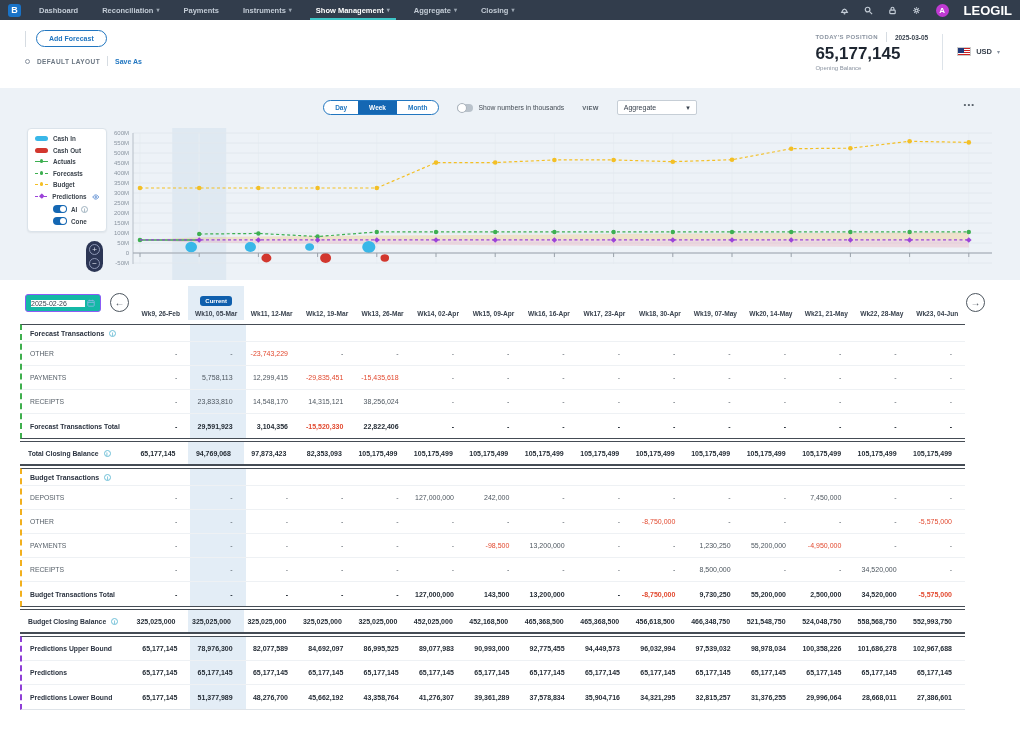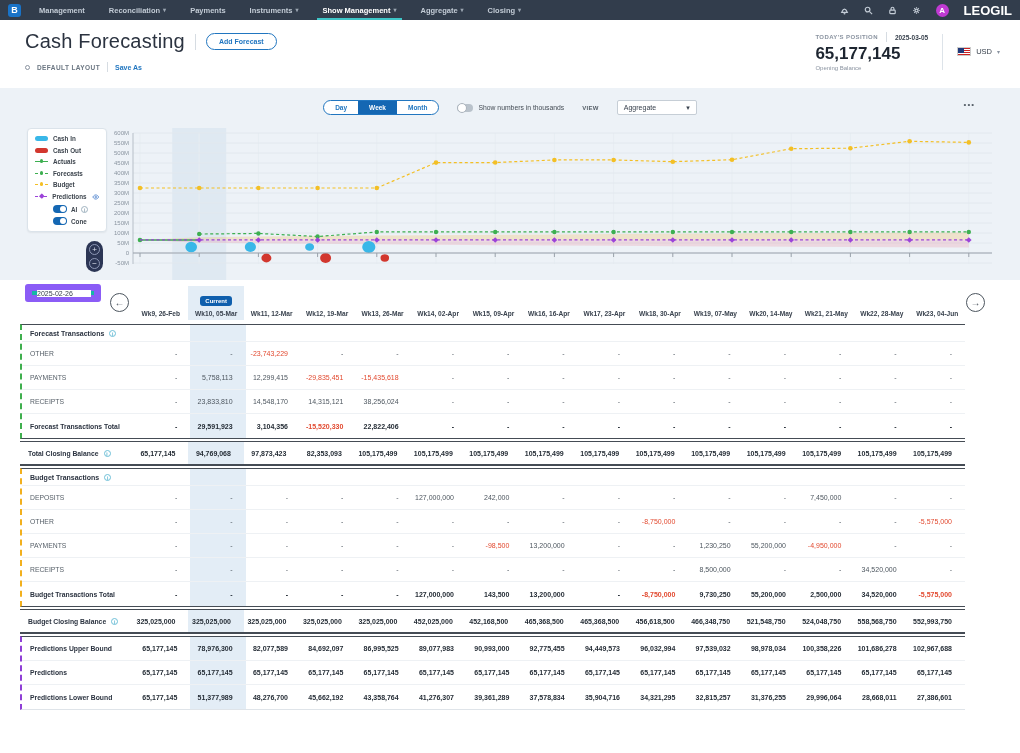--- a/index.html
+++ b/index.html
@@ -41,21 +41,21 @@
   .pos-block { text-align:left; }
   .pos-top { display:flex; align-items:center; gap:8px; }
   .pos-label { font-size:6px; color:#8a93a0; font-weight:bold; letter-spacing:.4px; }
   .pos-date { font-size:6.5px; color:#39424e; font-weight:bold; }
   .pos-amount { font-size:17px; font-weight:bold; color:#1d2530; margin:2px 0 1px; }
   .pos-caption { font-size:6px; color:#8a93a0; }
   .vdiv3 { width:1px; height:36px; background:#dde3e9; }
   .currency { display:flex; align-items:center; gap:5px; cursor:pointer; }
   .flag { width:14px; height:9px; position:relative; background:repeating-linear-gradient(#c22 0 1px,#fff 1px 2px); border:.5px solid #ccc; }
   .flag::after { content:""; position:absolute; left:0; top:0; width:6px; height:4.5px; background:#223a7a; }
-  .cur-code { font-size:7.5px; font-weight:normal; color:#39424e; }
+  .cur-code { font-size:7.5px; font-weight:bold; color:#39424e; }
 
   
   .chart-area { height:192px; background:#edf2f7; position:relative; }
   .chart-toolbar { position:absolute; left:0; right:0; top:12px; display:flex; justify-content:center; align-items:center; gap:18px; z-index:5; }
   .segmented { display:flex; border:1px solid #2176c0; border-radius:9px; overflow:hidden; background:#fff; }
   .seg { font-size:6.5px; font-weight:bold; color:#2176c0; padding:3px 11px; cursor:pointer; }
   .seg.sel { background:#1467b3; color:#fff; }
   .toggle-row { display:flex; align-items:center; gap:5px; }
   .toggle { width:16px; height:8px; border-radius:4px; background:#b9c2cb; position:relative; cursor:pointer; }
   .toggle::after { content:""; position:absolute; width:8px; height:8px; border-radius:50%; background:#fff;
@@ -92,21 +92,21 @@
   .zoom-ctl { position:absolute; left:86px; top:153px; width:17px; background:#2c3655; border-radius:9px;
     padding:3px 0; display:flex; flex-direction:column; align-items:center; gap:3px; z-index:6; }
   .zbtn { width:11px; height:11px; border-radius:50%; border:1px solid #8d97b5; color:#dfe4f0;
     font-size:8px; line-height:9px; text-align:center; cursor:pointer; }
 
   #chart-svg { position:absolute; left:0; top:0; }
   .ax { font-size:6px; fill:#8a94a0; }
 
   
   .table-area { background:#fff; position:relative; padding-top:6px; }
-  .date-box { position:absolute; left:25px; top:4px; width:76px; height:18px; border:7px solid #8b5cf6;
+  .date-box { position:absolute; left:25px; top:14px; width:76px; height:18px; border:1px solid #8b5cf6;
     border-radius:3px; background:#14b8a6; display:flex; align-items:center; padding:0 5px; }
   .date-box input { border:none; outline:none; width:54px; font-size:7px; color:#39424e; font-family:inherit; }
   .cal-ic { width:8px; height:8px; margin-left:auto; } .cal-ic * { stroke:#7fb7e0; fill:none; stroke-width:1.2; }
   .nav-circle { position:absolute; width:19px; height:19px; border:1px solid #4d565f; border-radius:50%;
     background:#fff; color:#4d565f; font-size:10px; line-height:17px; text-align:center; cursor:pointer; top:13px; z-index:4; }
   .nav-circle.prev { left:110px; } .nav-circle.next { left:966px; }
 
   .tgrid { margin-left:20px; width:945px; }
   .trow { display:grid; grid-template-columns:113px repeat(15,1fr); align-items:center; }
   .col-head-row { height:38px; align-items:end; padding-bottom:4px; }
@@ -133,21 +133,21 @@
 </style>
 </head>
 <body>
 
 <div class="app">
 
   <header class="topnav">
     <div class="logo">B</div>
     <nav class="nav-items" id="nav-items">
         <div class="nav-item">
-          <span>Management</span>
+          <span>Dashboard</span>
         </div>
         <div class="nav-item">
           <span>Reconciliation</span>
           <span class="chev">▾</span>
         </div>
         <div class="nav-item">
           <span>Payments</span>
         </div>
         <div class="nav-item">
           <span>Instruments</span>
@@ -183,21 +183,20 @@
           <path d="M5 1.4v1.2M5 7.4v1.2M1.4 5h1.2M7.4 5h1.2M2.5 2.5l.9.9M6.6 6.6l.9.9M7.5 2.5l-.9.9M3.4 6.6l-.9.9"></path>
         </svg>
       <div class="avatar">A</div>
       <span class="username">LEOGIL</span>
     </div>
   </header>
 
   <section class="page-head">
     <div class="ph-left">
       <div class="title-row">
-        <h1 class="page-title">Cash Forecasting</h1>
         <div class="vdiv"></div>
         <button class="add-btn">Add Forecast</button>
       </div>
       <div class="layout-row">
         <span class="dot-ic"></span>
         <span class="layout-label">DEFAULT LAYOUT</span>
         <div class="vdiv2"></div>
         <span class="save-as">Save As</span>
       </div>
     </div>

